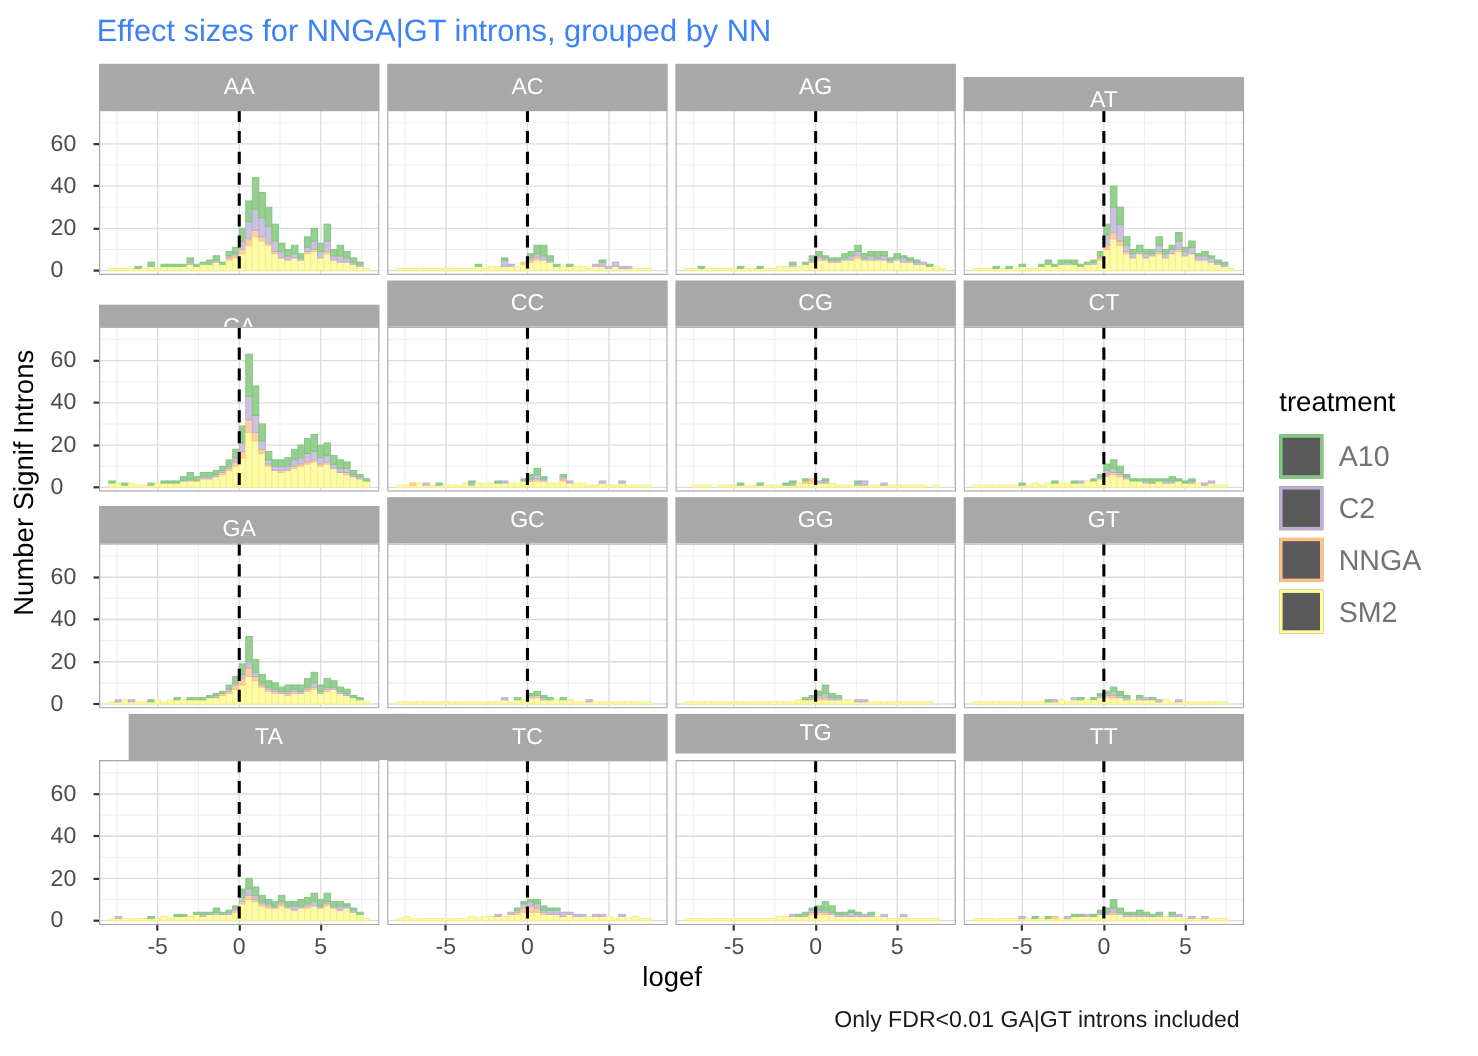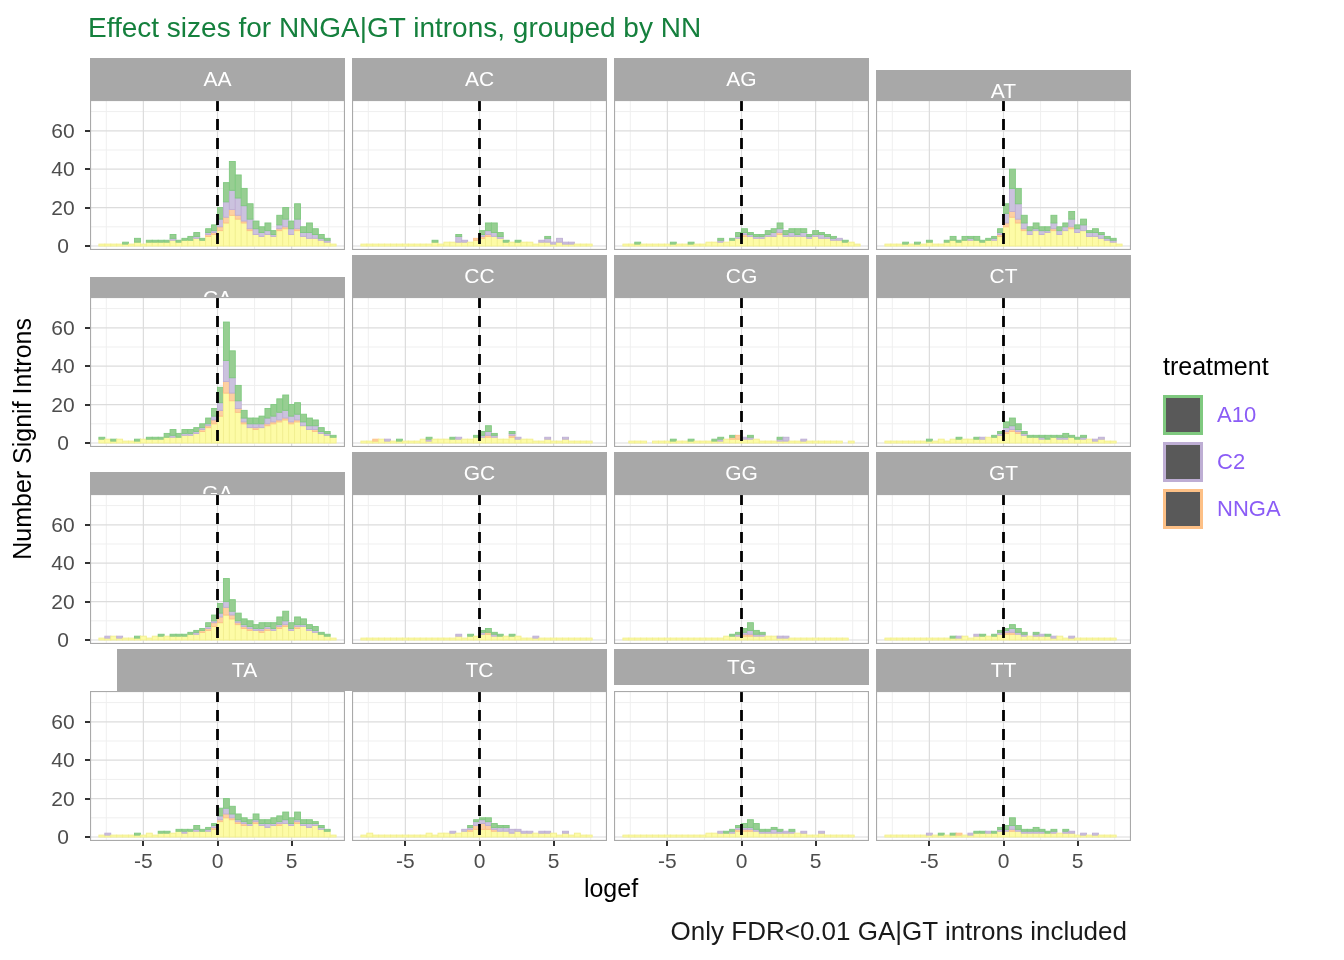--- a/index.html
+++ b/index.html
@@ -1,39 +1,39 @@
 <!DOCTYPE html>
 <html><head>
 <meta charset="utf-8">
 <style>
   html,body{margin:0;padding:0;background:#ffffff;}
   #page{position:relative;width:1344px;height:960px;background:#ffffff;
         font-family:"Liberation Sans","DejaVu Sans",sans-serif;overflow:hidden;}
-  #plot-title{position:absolute;left:88px;top:12px;font-size:28px;color:#15803d;}
+  #plot-title{position:absolute;left:88px;top:12px;font-size:28px;color:#3b82f6;}
   #y-axis-title{position:absolute;left:8px;top:318px;writing-mode:vertical-rl;
         transform:rotate(180deg);font-size:25px;color:#000;}
   #x-axis-title{position:absolute;left:0;top:874px;width:1222px;text-align:center;
         font-size:25px;color:#000;}
   #plot-caption{position:absolute;left:0;top:916px;width:1127px;text-align:right;
-        font-size:26px;color:#1a1a1a;}
+        font-size:21px;color:#1a1a1a;}
   .strip{position:absolute;background:#a8a8a8;color:#ffffff;font-size:21px;
         display:flex;align-items:center;justify-content:center;}
   .panel-svg{position:absolute;}
-  .ytick-label{position:absolute;width:34px;text-align:center;font-size:21px;color:#4d4d4d;
+  .ytick-label{position:absolute;width:34px;text-align:left;font-size:21px;color:#4d4d4d;
         transform:translateY(-50%);}
   .xtick-label{position:absolute;width:40px;text-align:center;font-size:21px;color:#4d4d4d;
         transform:translateX(-50%);}
   .tickmark-y{position:absolute;width:5px;height:2px;background:#333333;}
   .tickmark-x{position:absolute;width:2px;height:5px;background:#333333;}
   #legend{position:absolute;left:1163px;top:352px;}
   #legend-title{font-size:25px;color:#000;margin-bottom:14px;}
   .legend-item{display:flex;align-items:center;margin-bottom:7px;}
   .legend-key{width:34px;height:34px;background:#595959;border:3px solid #000;
         margin-right:14px;flex:0 0 auto;}
-  .legend-label{font-size:22px;color:#8b5cf6;}
+  .legend-label{font-size:26px;color:#737373;}
 </style>
 </head>
 <body>
 
 <div id="page">
   <div id="plot-title">Effect sizes for NNGA|GT introns, grouped by NN</div>
   <div id="y-axis-title">Number Signif Introns</div>
   <div id="facet-grid">
       <div class="strip" style="left: 90px; top: 58px; width: 255px; height: 42px;">AA</div>
       <svg width="255" height="150" class="panel-svg" style="left: 90px; top: 100px;">
@@ -868,21 +868,21 @@
           <rect x="216.45348837209303" y="144.08" width="5.930232558139522" height="1.9199999999999875" fill="#FDFBA6" stroke="#F2EF8F" stroke-width="0.9"></rect>
           <rect x="216.45348837209303" y="142.16" width="5.930232558139522" height="1.920000000000016" fill="#CBC2DE" stroke="#BEAED4" stroke-width="0.9"></rect>
           <rect x="222.38372093023256" y="142.16" width="5.930232558139551" height="3.8400000000000034" fill="#FDFBA6" stroke="#F2EF8F" stroke-width="0.9"></rect>
           <rect x="222.38372093023256" y="140.24" width="5.930232558139551" height="1.9199999999999875" fill="#CBC2DE" stroke="#BEAED4" stroke-width="0.9"></rect>
           <rect x="228.3139534883721" y="144.08" width="5.930232558139551" height="1.9199999999999875" fill="#FDFBA6" stroke="#F2EF8F" stroke-width="0.9"></rect>
           <rect x="234.24418604651166" y="144.08" width="5.930232558139551" height="1.9199999999999875" fill="#FDFBA6" stroke="#F2EF8F" stroke-width="0.9"></rect>
         </g>
         <line x1="127.5" x2="127.5" y1="0" y2="150" stroke="#000000" stroke-width="2.8" stroke-dasharray="11,8"></line>
         <rect x="0.5" y="0.5" width="254" height="149" fill="none" stroke="#a9a9a9" stroke-width="1.2"></rect>
       </svg>
-      <div class="strip" style="left: 90px; top: 472px; width: 255px; height: 42px; text-align: right;">GA</div>
+      <div class="strip" style="left: 90px; top: 460px; width: 255px; height: 42px; text-align: right;">GA</div>
       <svg width="255" height="150" class="panel-svg" style="left: 90px; top: 494px;">
         <rect x="0" y="0" width="255" height="150" fill="#ffffff"></rect>
         <line x1="16.30813953488372" x2="16.30813953488372" y1="0" y2="150" stroke="#efefef" stroke-width="1"></line>
         <line x1="90.43604651162791" x2="90.43604651162791" y1="0" y2="150" stroke="#efefef" stroke-width="1"></line>
         <line x1="164.5639534883721" x2="164.5639534883721" y1="0" y2="150" stroke="#efefef" stroke-width="1"></line>
         <line x1="238.69186046511632" x2="238.69186046511632" y1="0" y2="150" stroke="#efefef" stroke-width="1"></line>
         <line x1="0" x2="255" y1="126.8" y2="126.8" stroke="#efefef" stroke-width="1"></line>
         <line x1="0" x2="255" y1="88.4" y2="88.4" stroke="#efefef" stroke-width="1"></line>
         <line x1="0" x2="255" y1="50" y2="50" stroke="#efefef" stroke-width="1"></line>
         <line x1="0" x2="255" y1="11.599999999999994" y2="11.599999999999994" stroke="#efefef" stroke-width="1"></line>
@@ -1704,15 +1704,19 @@
           <span class="legend-label">A10</span>
         </div>
         <div class="legend-item">
           <span class="legend-key" style="border-color: rgb(190, 174, 212);"></span>
           <span class="legend-label">C2</span>
         </div>
         <div class="legend-item">
           <span class="legend-key" style="border-color: rgb(253, 192, 134);"></span>
           <span class="legend-label">NNGA</span>
         </div>
+        <div class="legend-item">
+          <span class="legend-key" style="border-color: rgb(255, 255, 153);"></span>
+          <span class="legend-label">SM2</span>
+        </div>
       </div>
   </div>
 </div>
 
 </body></html>

